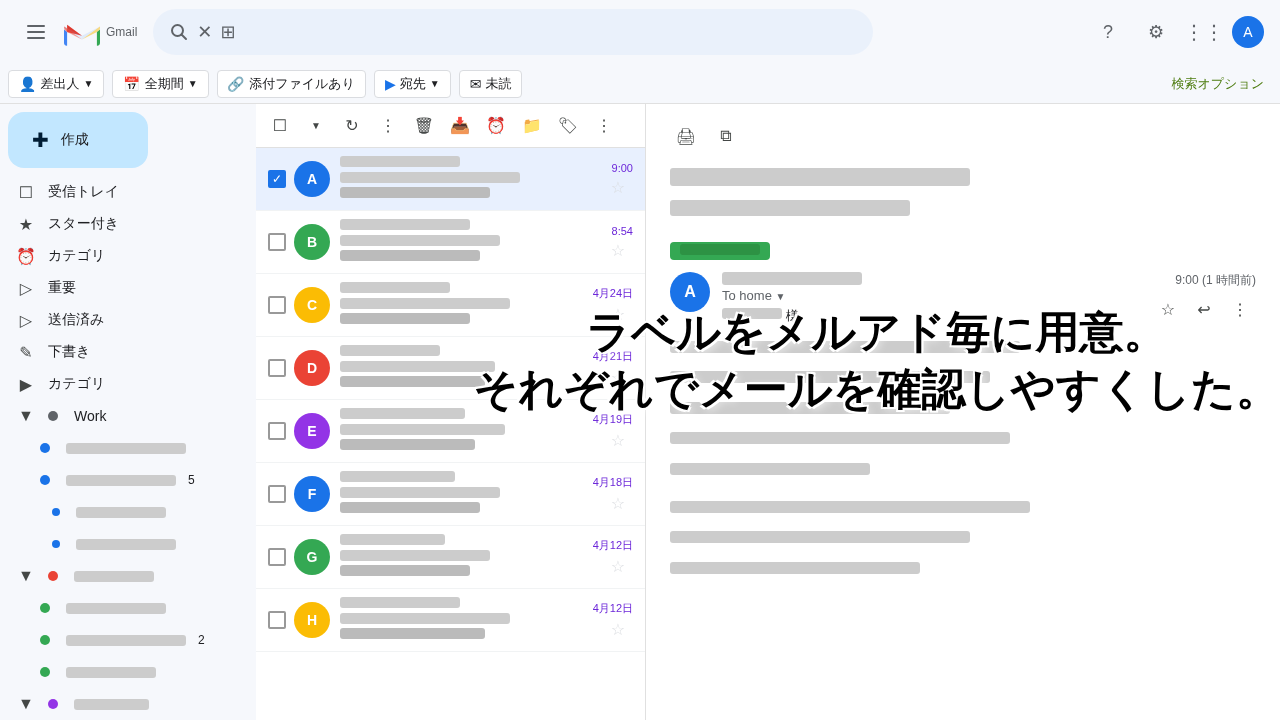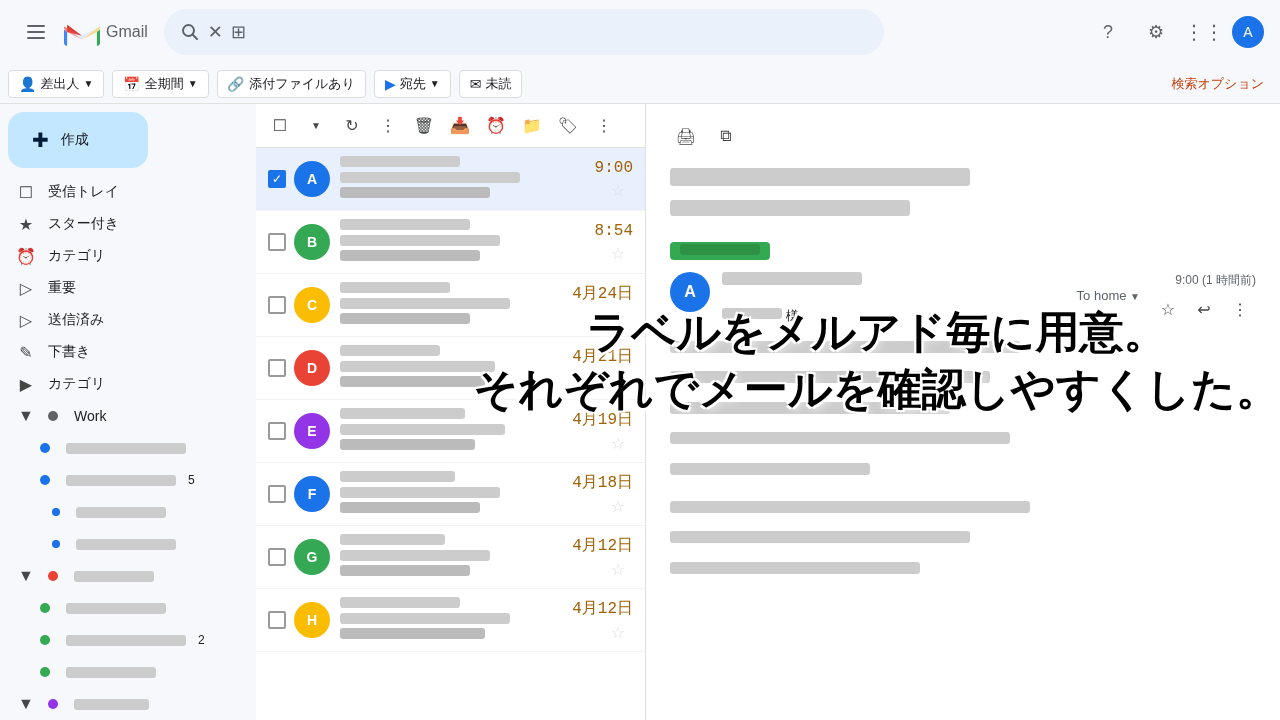--- a/index.html
+++ b/index.html
@@ -27,21 +27,21 @@
       padding: 0 8px; gap: 8px; background: #f6f8fc;
       border-bottom: 1px solid #e0e0e0;
     }
     .filter-chip {
       display: flex; align-items: center; gap: 4px;
       border: 1px solid #dadce0; border-radius: 4px;
       padding: 4px 10px; cursor: pointer; background: #fff;
       font-size: 13px; color: #202124;
     }
     .search-options-btn {
-      margin-left: auto; font-size: 13px; color: #c2410c; cursor: pointer;
+      margin-left: auto; font-size: 13px; color: #4d7c0f; cursor: pointer;
       padding: 4px 8px;
     }
 
     
     .main-layout { display: flex; height: calc(720px - 104px); }
 
     
     .sidebar {
       width: 256px; min-width: 256px; overflow-y: auto;
       background: #f6f8fc; padding: 8px 0;
@@ -85,37 +85,37 @@
     .email-row.selected { background: #e8f0fe; }
     .email-row.unread .sender { font-weight: 700; }
     .email-row.unread .subject-line { font-weight: 700; }
     .checkbox { width: 18px; height: 18px; border: 2px solid #999; border-radius: 2px; margin-right: 8px; flex-shrink: 0; }
     .star { font-size: 16px; color: #dadce0; margin-right: 8px; cursor: pointer; }
     .email-content { flex: 1; overflow: hidden; }
     .sender { font-size: 14px; color: #202124; white-space: nowrap; overflow: hidden; text-overflow: ellipsis; }
     .subject-line { font-size: 13px; color: #202124; white-space: nowrap; overflow: hidden; text-overflow: ellipsis; }
     .preview { font-size: 13px; color: #5F6368; white-space: nowrap; overflow: hidden; text-overflow: ellipsis; }
     .email-meta { display: flex; flex-direction: column; align-items: flex-end; gap: 4px; margin-left: 8px; }
-    .email-time { font-size: 16px; color: #a16207; white-space: nowrap; font-family: Liberation Mono, monospace; }
+    .email-time { font-size: 11px; color: #6d28d9; white-space: nowrap; }
     .sender-avatar { width: 36px; height: 36px; border-radius: 50%; display: flex; align-items: center; justify-content: center; font-size: 14px; font-weight: 600; color: #fff; margin-right: 10px; flex-shrink: 0; }
     .blurred-row { background: #ccc; color: transparent; border-radius: 3px; display: inline-block; height: 11px; user-select: none; }
 
     
     .email-detail {
       flex: 1; overflow-y: auto; background: #fff;
       padding: 16px 24px;
     }
     .detail-toolbar { display: flex; align-items: center; gap: 8px; margin-bottom: 16px; }
     .detail-icon-btn { width: 32px; height: 32px; border-radius: 50%; display: flex; align-items: center; justify-content: center; cursor: pointer; font-size: 16px; color: #444746; }
     .detail-subject { font-size: 22px; font-weight: 400; color: #202124; margin-bottom: 16px; }
     .detail-from { display: flex; align-items: flex-start; gap: 12px; margin-bottom: 16px; }
     .detail-avatar { width: 40px; height: 40px; border-radius: 50%; background: #1a73e8; display: flex; align-items: center; justify-content: center; color: #fff; font-size: 16px; font-weight: 600; flex-shrink: 0; }
     .detail-meta { flex: 1; }
     .detail-sender-name { font-size: 14px; font-weight: 600; color: #202124; }
-    .detail-to { font-size: 13px; color: #5F6368; text-align: right; }
+    .detail-to { font-size: 13px; color: #5F6368; }
     .detail-time { font-size: 12px; color: #5F6368; white-space: nowrap; }
     .detail-actions { display: flex; align-items: center; gap: 4px; }
     .detail-body { font-size: 14px; color: #202124; line-height: 1.6; }
 
     
     .overlay {
       position: fixed; top: 0; left: 0; width: 1280px; height: 720px;
       display: flex; align-items: center; justify-content: flex-end;
       pointer-events: none; z-index: 100;
     }
@@ -143,21 +143,21 @@
         <path fill="#4285F4" d="M3.1 26.7V13.1L0 10.5V24c0 1.5 1.2 2.7 2.7 2.7h.4z"></path>
         <path fill="#34A853" d="M32.9 26.7h.4c1.5 0 2.7-1.2 2.7-2.7V10.5l-3.1 2.6v13.6z"></path>
         <path fill="#EA4335" d="M3.1 13.1l-.9-.8C.8 11.2 0 10.1 0 8.9V7.5L18 20.5 3.1 13.1z" opacity=".5"></path>
         <path fill="#FBBC04" d="M32.9 13.1l.9-.8C35.2 11.2 36 10.1 36 8.9V7.5L18 20.5l14.9-7.4z" opacity=".5"></path>
         <path fill="#EA4335" d="M3.1 13.1V5.7L18 16.7 3.1 13.1z"></path>
         <path fill="#FBBC04" d="M32.9 5.7v7.4L18 16.7l14.9-3.6z"></path>
         <path fill="#C5221F" d="M0 7.5l3.1 5.6V5.7L18 16.7 0 7.5z" opacity=".3"></path>
         <path fill="#4285F4" d="M18 16.7V20.5L0 7.5l18 9.2z" opacity=".1"></path>
         <path fill="#1A73E8" d="M18 20.5V16.7L36 7.5 18 20.5z" opacity=".1"></path>
       </svg>
-    <span style="font-size:16px; color:#5F6368; font-weight:300; margin-left:2px;">Gmail</span>
+    <span style="font-size:12px; color:#5F6368; font-weight:300; margin-left:2px;">Gmail</span>
   </div>
   <div class="search-bar">
     <svg width="20" height="20" viewBox="0 0 20 20" fill="none">
         <circle cx="8.5" cy="8.5" r="5.5" stroke="#5F6368" stroke-width="2"></circle>
         <line x1="12.5" y1="12.5" x2="17" y2="17" stroke="#5F6368" stroke-width="2" stroke-linecap="round"></line>
       </svg>
     <div style="cursor:pointer; color:#5F6368; font-size:18px;">✕</div>
     <div style="cursor:pointer; color:#5F6368; font-size:18px;">⊞</div>
   </div>
   <div class="top-right">

